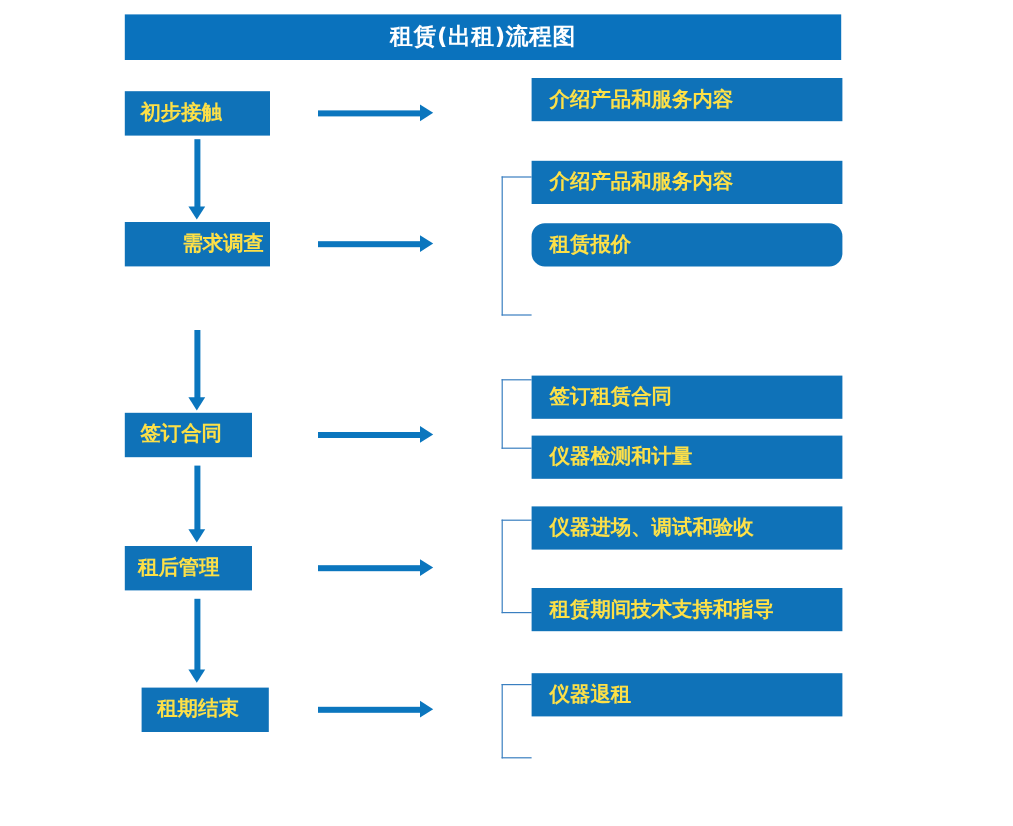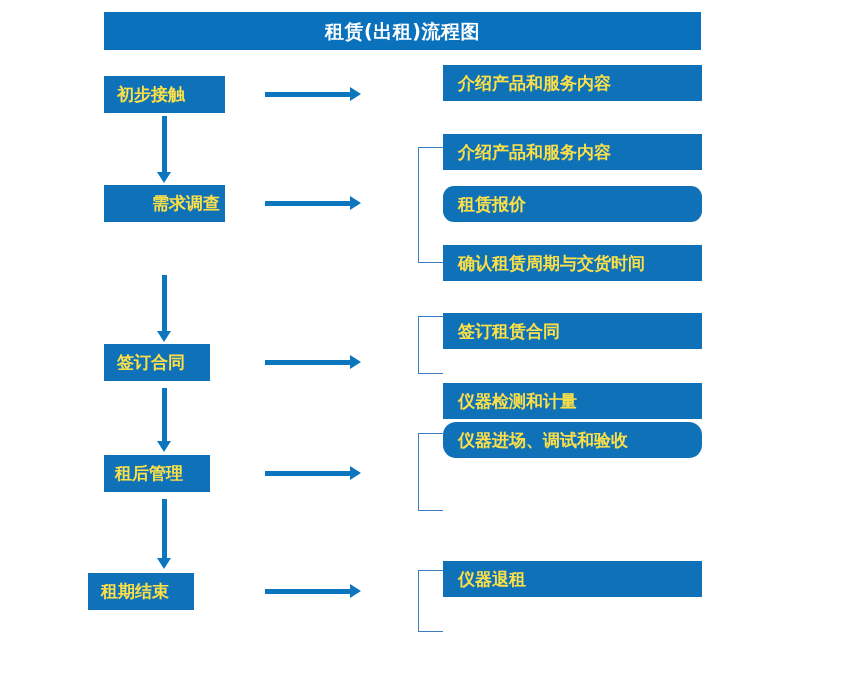--- a/index.html
+++ b/index.html
@@ -161,21 +161,21 @@
   </div>
 
   <div class="box stage-box" style="left:104px; top:344px; width:106px;">
     <span class="box-text">签订合同</span>
   </div>
 
   <div class="box stage-box" style="left:104px; top:455px; width:106px;padding-left:11px;">
     <span class="box-text">租后管理</span>
   </div>
 
-  <div class="box stage-box" style="left:88px; top:573px; width:106px;">
+  <div class="box stage-box" style="left:118px; top:573px; width:106px;">
     <span class="box-text">租期结束</span>
   </div>
 
   <div class="v-arrow" style="top:116px; height:67px;">
     <div class="shaft"></div>
     <div class="head"></div>
   </div>
 
   <div class="v-arrow" style="top:275px; height:67px;">
     <div class="shaft"></div>
@@ -230,35 +230,35 @@
   </div>
 
   <div class="box detail-box" style="top:134px;">
     <span class="box-text">介绍产品和服务内容</span>
   </div>
 
   <div class="box detail-box" style="top:186px;border-radius:11px;">
     <span class="box-text">租赁报价</span>
   </div>
 
-  <div class="box detail-box" style="top:245px;">
-    <span class="box-text">确认租赁周期与交货时间</span>
-  </div>
 
   <div class="box detail-box" style="top:313px;">
     <span class="box-text">签订租赁合同</span>
   </div>
 
-  <div class="box detail-box" style="top:383px;">
+  <div class="box detail-box" style="top:363px;">
     <span class="box-text">仪器检测和计量</span>
   </div>
 
-  <div class="box detail-box" style="top:422px;border-radius:13px;">
+  <div class="box detail-box" style="top:422px;">
     <span class="box-text">仪器进场、调试和验收</span>
   </div>
 
+  <div class="box detail-box" style="top:490px;">
+    <span class="box-text">租赁期间技术支持和指导</span>
+  </div>
 
   <div class="box detail-box" style="top:561px;">
     <span class="box-text">仪器退租</span>
   </div>
 
 
 </div>
 
 </body></html>

